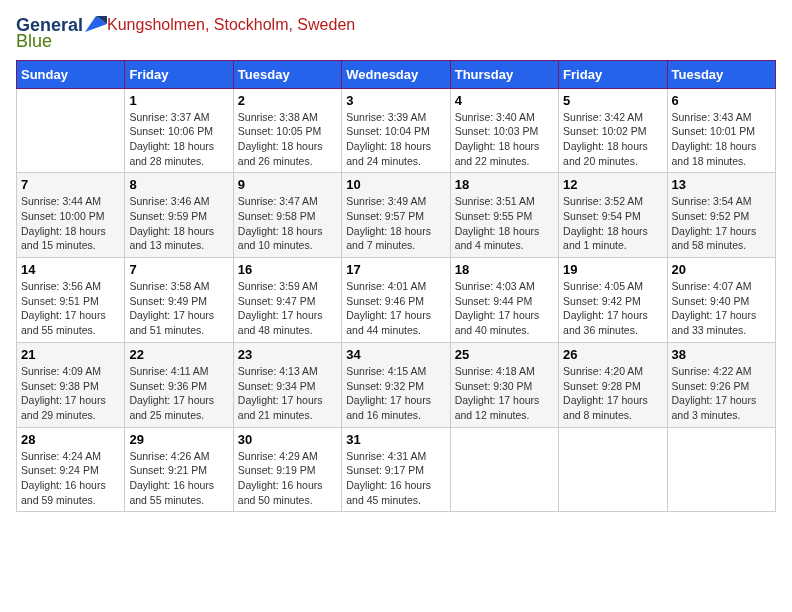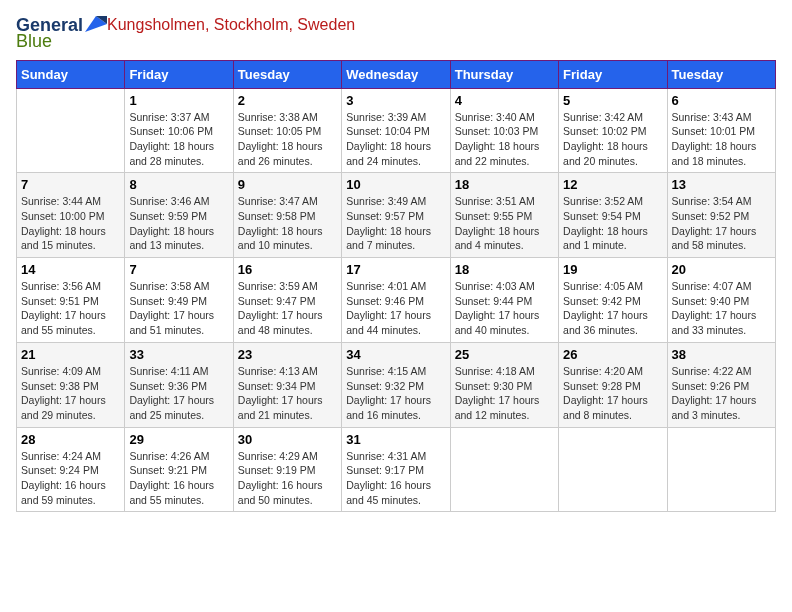--- a/index.html
+++ b/index.html
@@ -199,21 +199,21 @@
         <span class="day-number">20</span>
         <span class="day-info">Sunrise: 4:07 AM<br>Sunset: 9:40 PM<br>Daylight: 17 hours and 33 minutes.</span>
       </td>
       </tr>
       <tr>
         <td>
         <span class="day-number">21</span>
         <span class="day-info">Sunrise: 4:09 AM<br>Sunset: 9:38 PM<br>Daylight: 17 hours and 29 minutes.</span>
       </td>
         <td>
-        <span class="day-number">33</span>
+        <span class="day-number">22</span>
         <span class="day-info">Sunrise: 4:11 AM<br>Sunset: 9:36 PM<br>Daylight: 17 hours and 25 minutes.</span>
       </td>
         <td>
         <span class="day-number">23</span>
         <span class="day-info">Sunrise: 4:13 AM<br>Sunset: 9:34 PM<br>Daylight: 17 hours and 21 minutes.</span>
       </td>
         <td>
         <span class="day-number">34</span>
         <span class="day-info">Sunrise: 4:15 AM<br>Sunset: 9:32 PM<br>Daylight: 17 hours and 16 minutes.</span>
       </td>

